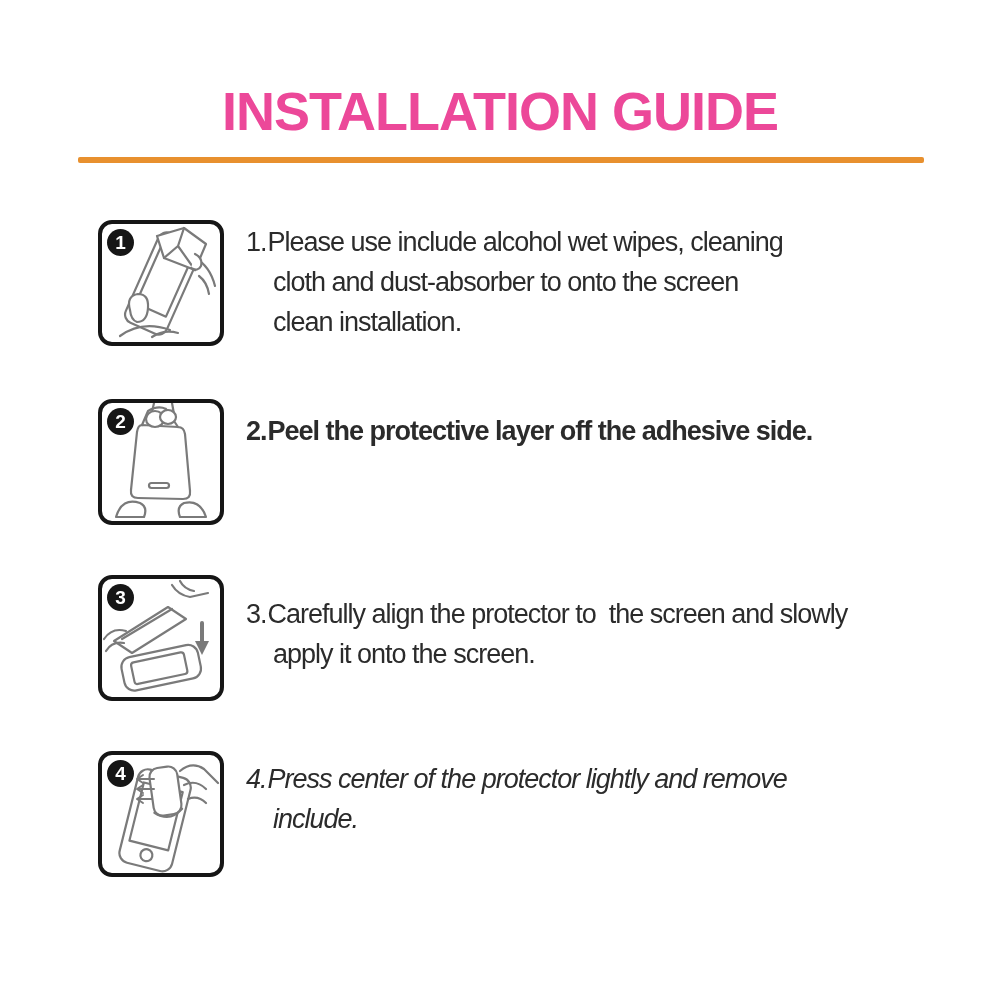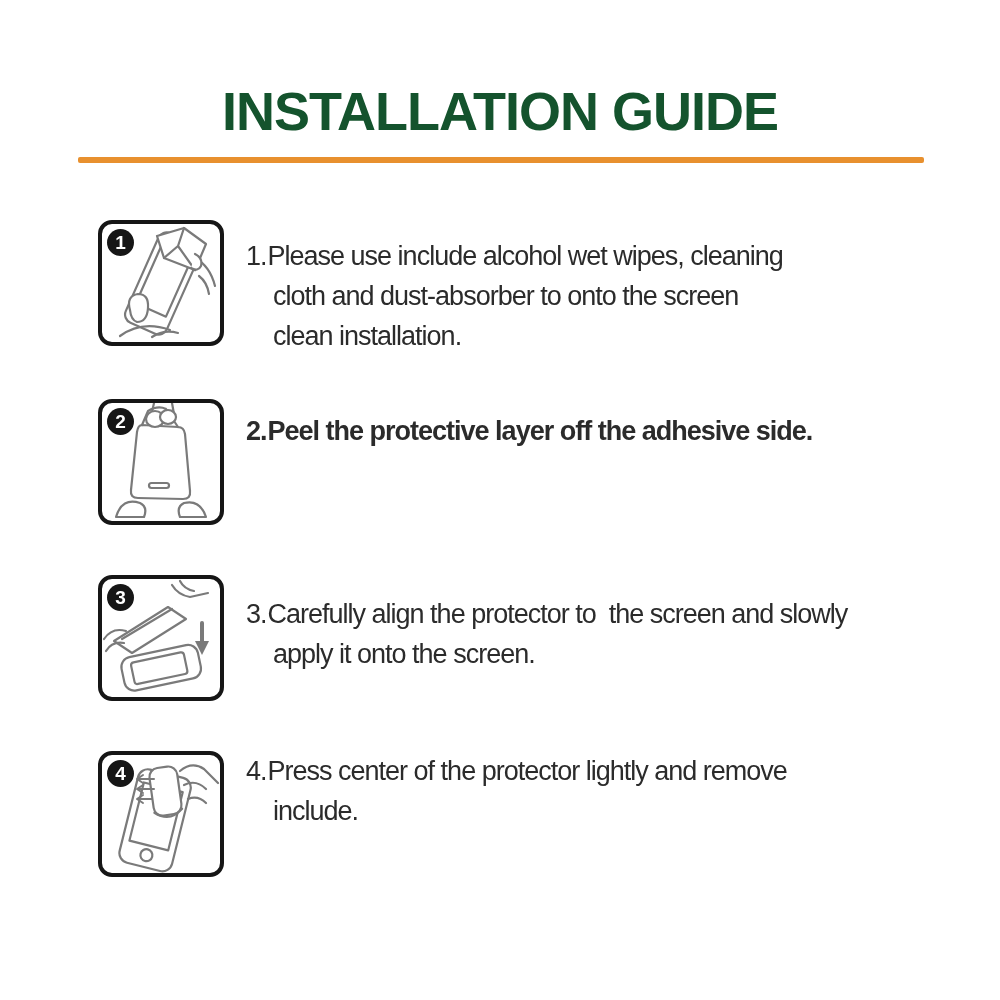--- a/index.html
+++ b/index.html
@@ -3,21 +3,21 @@
 <meta charset="utf-8">
 <style>
   html, body { margin: 0; padding: 0; background: #ffffff; }
   body { width: 1000px; height: 1000px; font-family: "Liberation Sans", sans-serif; }
   .page { position: relative; width: 1000px; height: 1000px; background: #ffffff; overflow: hidden; }
 
   .title {
     position: absolute; top: 84px; left: 0; width: 100%;
     margin: 0; text-align: center;
     font-size: 54px; font-weight: bold; letter-spacing: -1px;
-    color: #14532d; line-height: 54px;
+    color: #ec4899; line-height: 54px;
   }
 
   .divider {
     position: absolute; left: 78px; top: 157px;
     width: 846px; height: 6px;
     background: #E8902E; border-radius: 2px;
   }
 
   .step { position: absolute; left: 98px; display: flex; }
   .step.s1 { top: 220px; }
@@ -39,24 +39,24 @@
     background: #161616; color: #ffffff;
     font-size: 19px; font-weight: bold;
     display: flex; align-items: center; justify-content: center;
   }
 
   .step-text {
     margin: 0 0 0 22px;
     font-size: 27px; line-height: 40px;
     color: #2b2b2b; letter-spacing: -1px;
   }
-  .s1 .step-text { margin-top: 16px; }
+  .s1 .step-text { margin-top: 2px; }
   .s2 .step-text { margin-top: 12px; font-weight: bold; }
   .s3 .step-text { margin-top: 19px; }
-  .s4 .step-text { margin-top: 0; }
+  .s4 .step-text { margin-top: 8px; font-style: italic; }
   .step-text .line { white-space: pre; }
   .step-text .line.indent { padding-left: 27px; }
   .step-text .num { padding-right: 1px; }
 </style>
 </head>
 <body>
 
 <div class="page">
 
   <h1 class="title">INSTALLATION GUIDE</h1>

